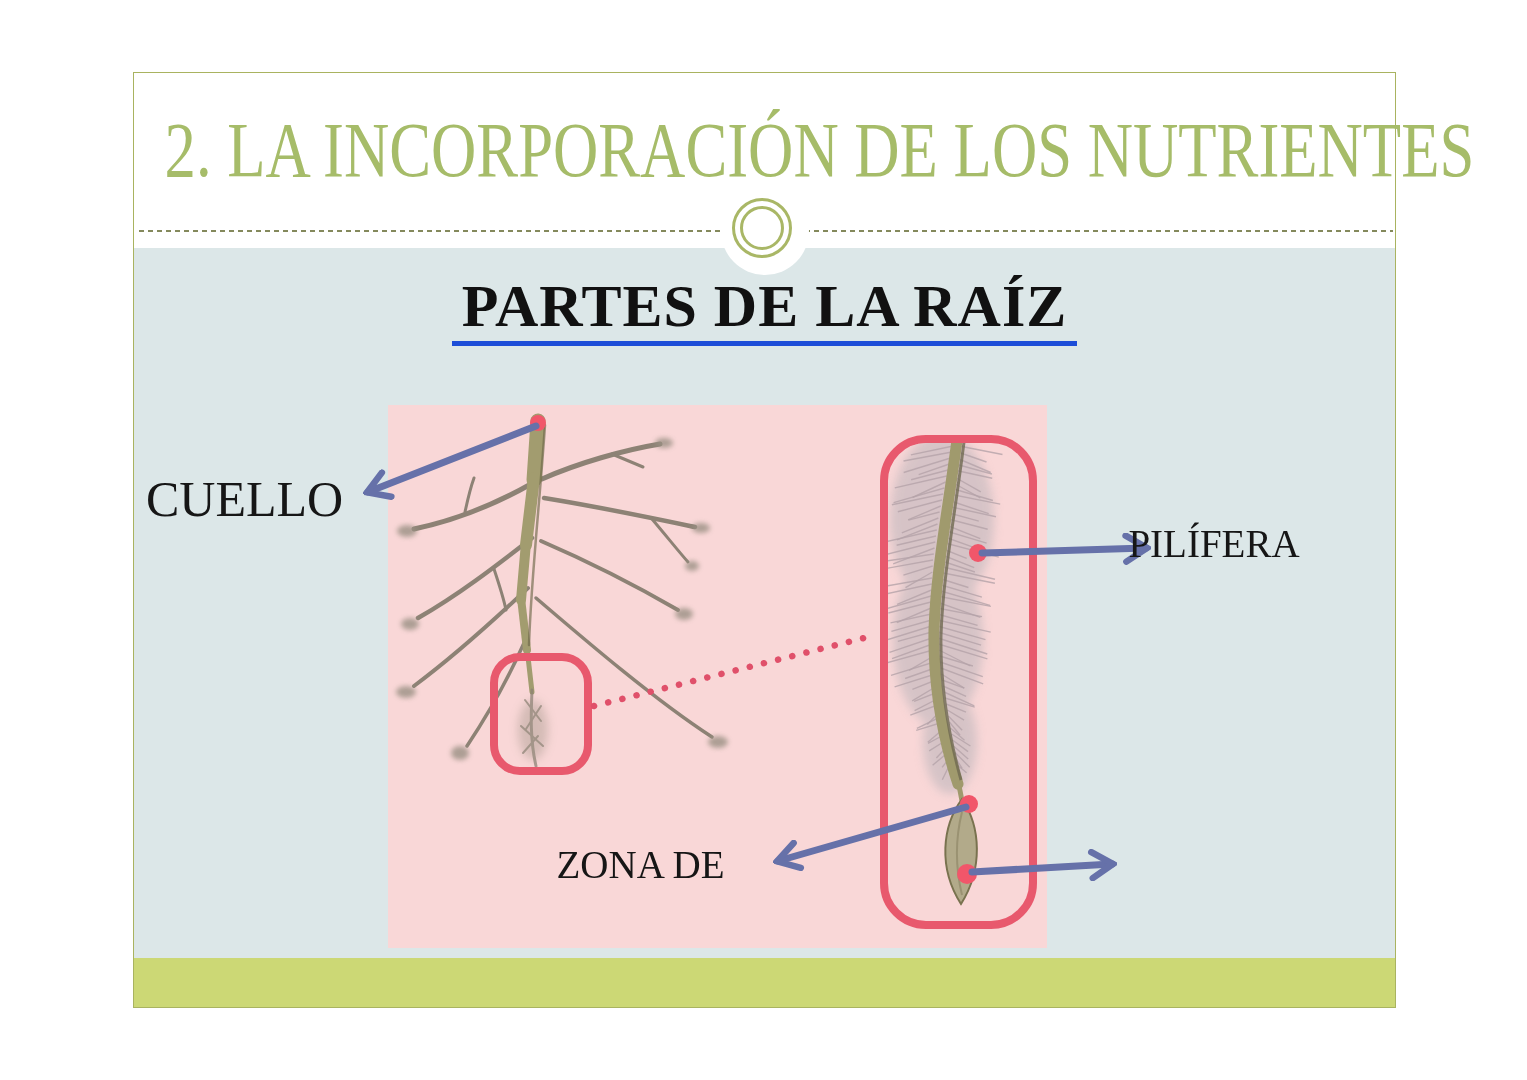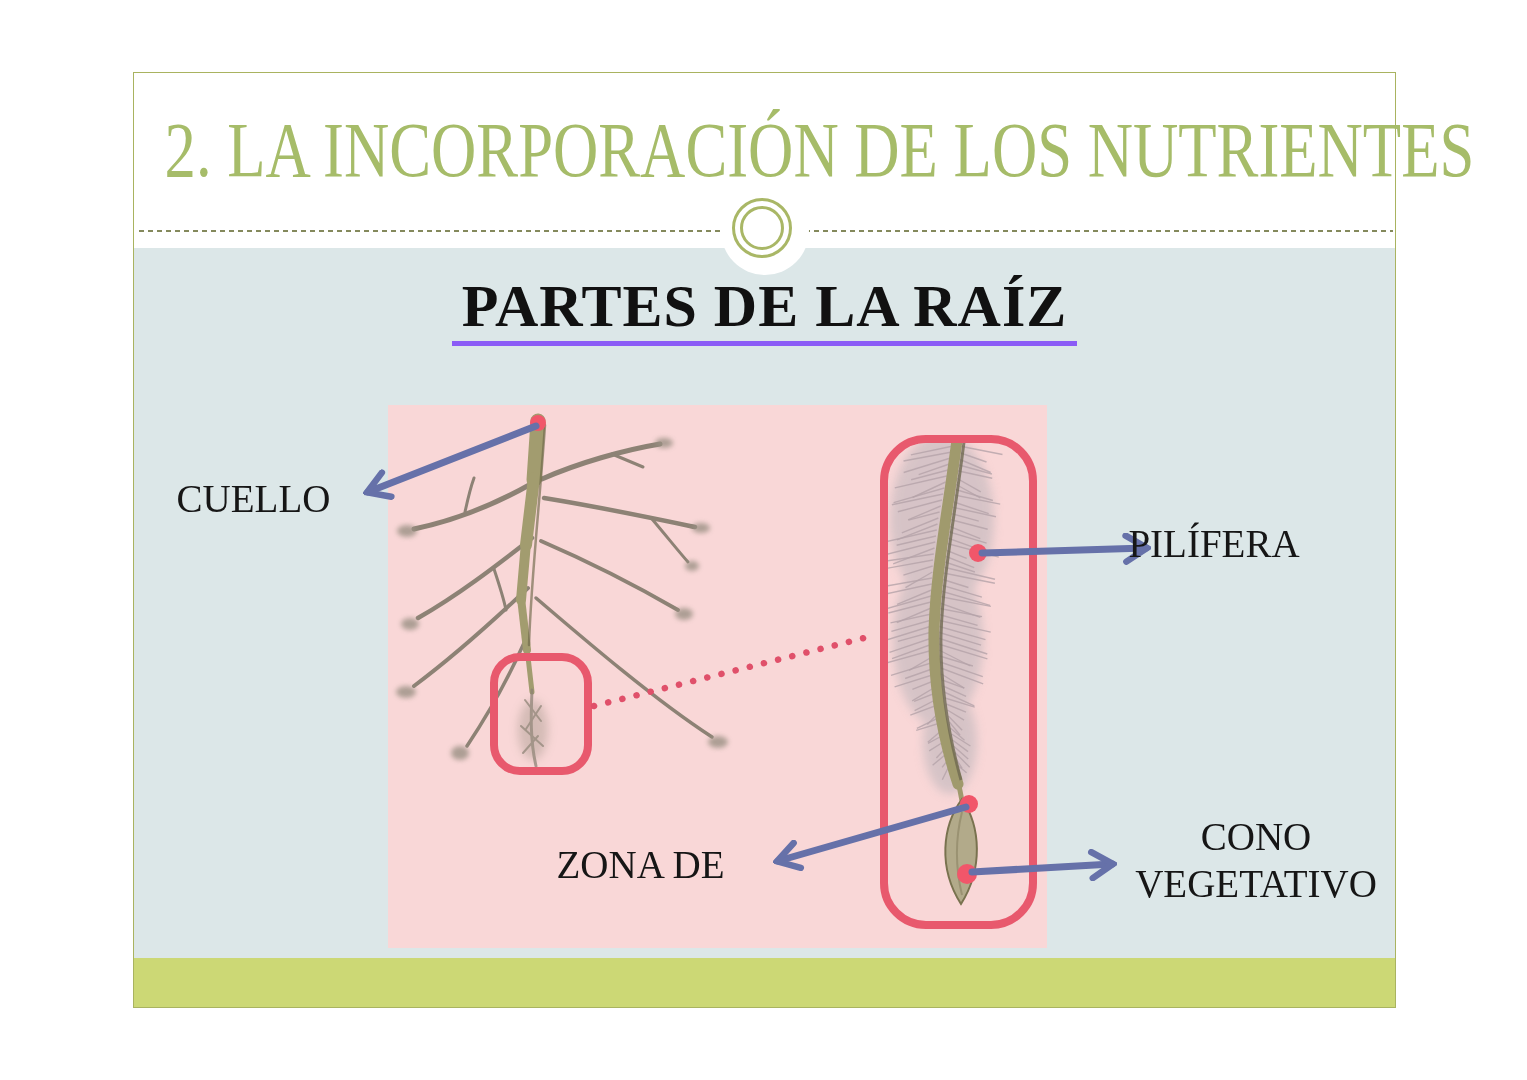--- a/index.html
+++ b/index.html
@@ -21,26 +21,26 @@
             border:3px solid #a9b766;box-sizing:border-box;}
   .orn-ring-inner{position:absolute;left:19px;top:19px;width:44px;height:44px;border-radius:50%;
             border:3px solid #a9b766;box-sizing:border-box;}
   
   .content-bg{position:absolute;left:134px;top:248px;width:1261px;height:710px;background:#dce7e8;}
   .band{position:absolute;left:134px;top:958px;width:1261px;height:49px;background:#ccd875;}
   .figure-bg{position:absolute;left:388px;top:405px;width:659px;height:543px;background:#f9d7d7;}
   
   .heading-wrap{position:absolute;left:133px;top:274px;width:1263px;text-align:center;z-index:3;}
   .heading{display:inline-block;font-size:60px;font-weight:bold;color:#111;
-           border-bottom:5px solid #8b5cf6;padding:0 10px 3px;letter-spacing:1px;line-height:64px;}
+           border-bottom:5px solid #1d4ed8;padding:0 10px 3px;letter-spacing:1px;line-height:64px;}
   
   #diagram{position:absolute;left:0;top:0;width:1527px;height:1080px;z-index:2;pointer-events:none;}
   
   .callout{position:absolute;color:#161616;text-align:center;z-index:3;}
-  .lbl-cuello{left:156px;top:477px;width:195px;font-size:39px;line-height:44px;}
+  .lbl-cuello{left:146px;top:477px;width:195px;font-size:50px;line-height:44px;}
   .lbl-pilifera{left:1086px;top:520px;width:256px;font-size:39px;line-height:47px;}
   .lbl-alarg{left:413px;top:840px;width:455px;font-size:39px;line-height:49px;font-family:Liberation Serif, serif;}
   .lbl-cono{left:1108px;top:813px;width:296px;font-size:39px;line-height:47px;}
 </style>
 </head>
 <body>
 
 <div id="page">
 
   <div id="slide"></div>
@@ -271,18 +271,14 @@
 
   <div class="callout lbl-cuello">
     <span>CUELLO</span>
   </div>
   <div class="callout lbl-pilifera">
     <div>PILÍFERA</div>
   </div>
   <div class="callout lbl-alarg">
     <div>ZONA DE</div>
   </div>
-  <div class="callout lbl-cono">
-    <div>CONO</div>
-    <div>VEGETATIVO</div>
-  </div>
 
 </div>
 
 </body></html>

